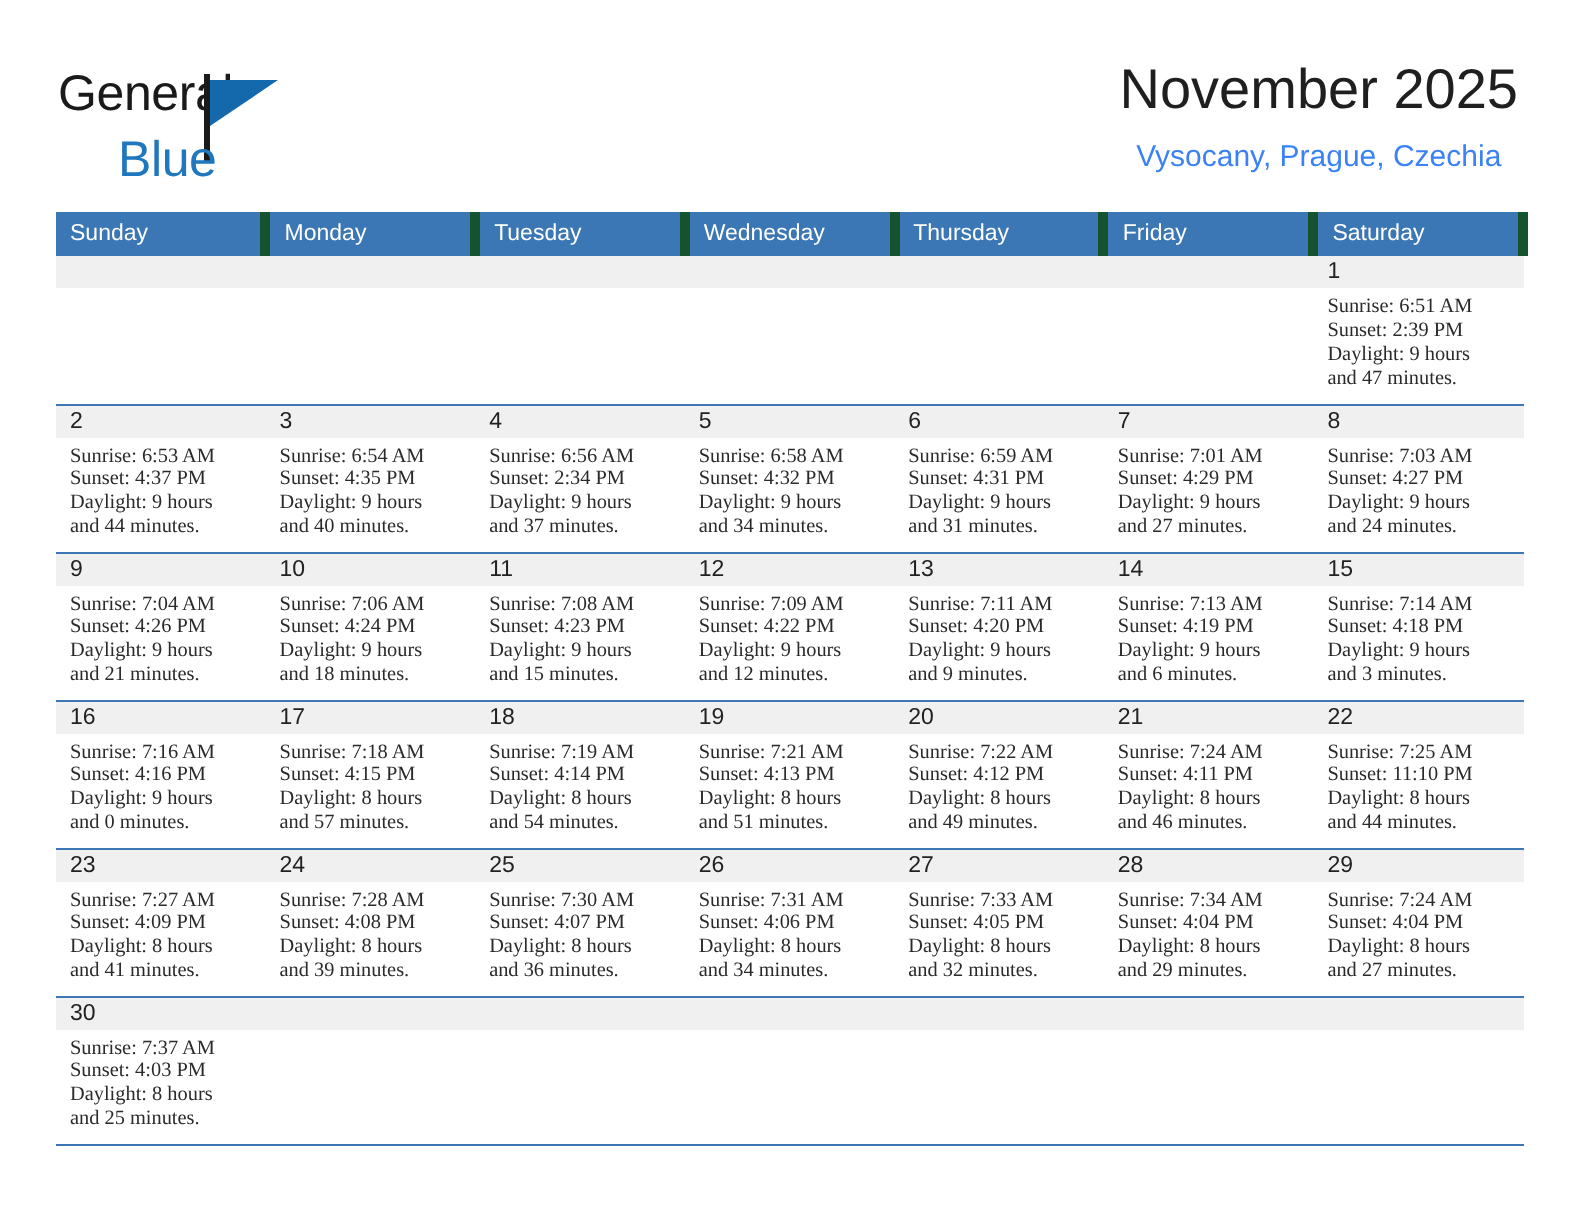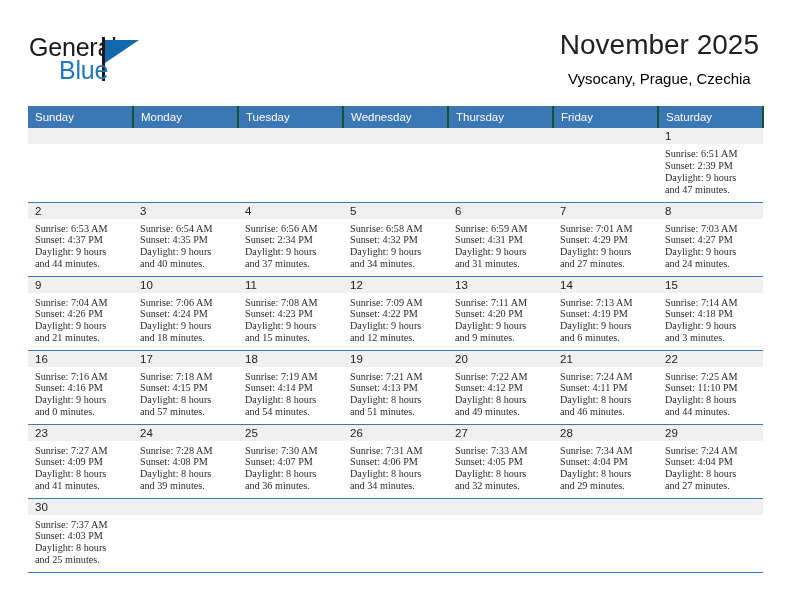--- a/index.html
+++ b/index.html
@@ -41,21 +41,21 @@
     left: 0;
     top: 0;
     font-size: 25px;
     color: #1a1a1a;
     letter-spacing: -0.2px;
     font-family: "Liberation Sans", sans-serif;
   }
   .logo-blue {
     position: absolute;
     left: 30px;
-    top: 23px;
+    top: 33px;
     font-size: 25px;
     color: #1f77bd;
     letter-spacing: -0.2px;
     font-family: "Liberation Sans", sans-serif;
   }
   .logo-tri {
     position: absolute;
     left: 76px;
     top: 7px;
     width: 0;
@@ -80,21 +80,21 @@
   }
   .cal-title {
     font-size: 28px;
     font-weight: normal;
     color: #1f1f1f;
     line-height: 34px;
     white-space: nowrap;
   }
   .cal-subtitle {
     font-size: 15px;
-    color: #000000;
+    color: #3b82f6;
     line-height: 22px;
     margin-top: 6px;
     white-space: nowrap;
   }
 
   
   .calendar {
     position: absolute;
     left: 28px;
     top: 106px;
@@ -104,21 +104,21 @@
   }
   .calendar th {
     background: #3b76b5;
     color: #ffffff;
     font-size: 11.5px;
     font-weight: normal;
     text-align: left;
     padding: 5px 0 5px 7px;
     height: 19px;
     box-sizing: border-box;
-    border-right: 2px solid #14532d;
+    border-right: 5px solid #14532d;
   }
   .calendar td {
     vertical-align: top;
     padding: 0;
     width: 105.14px;
     height: 74px;
     box-sizing: border-box;
     border-bottom: 1px solid #3b76b5;
     background: #ffffff;
   }

